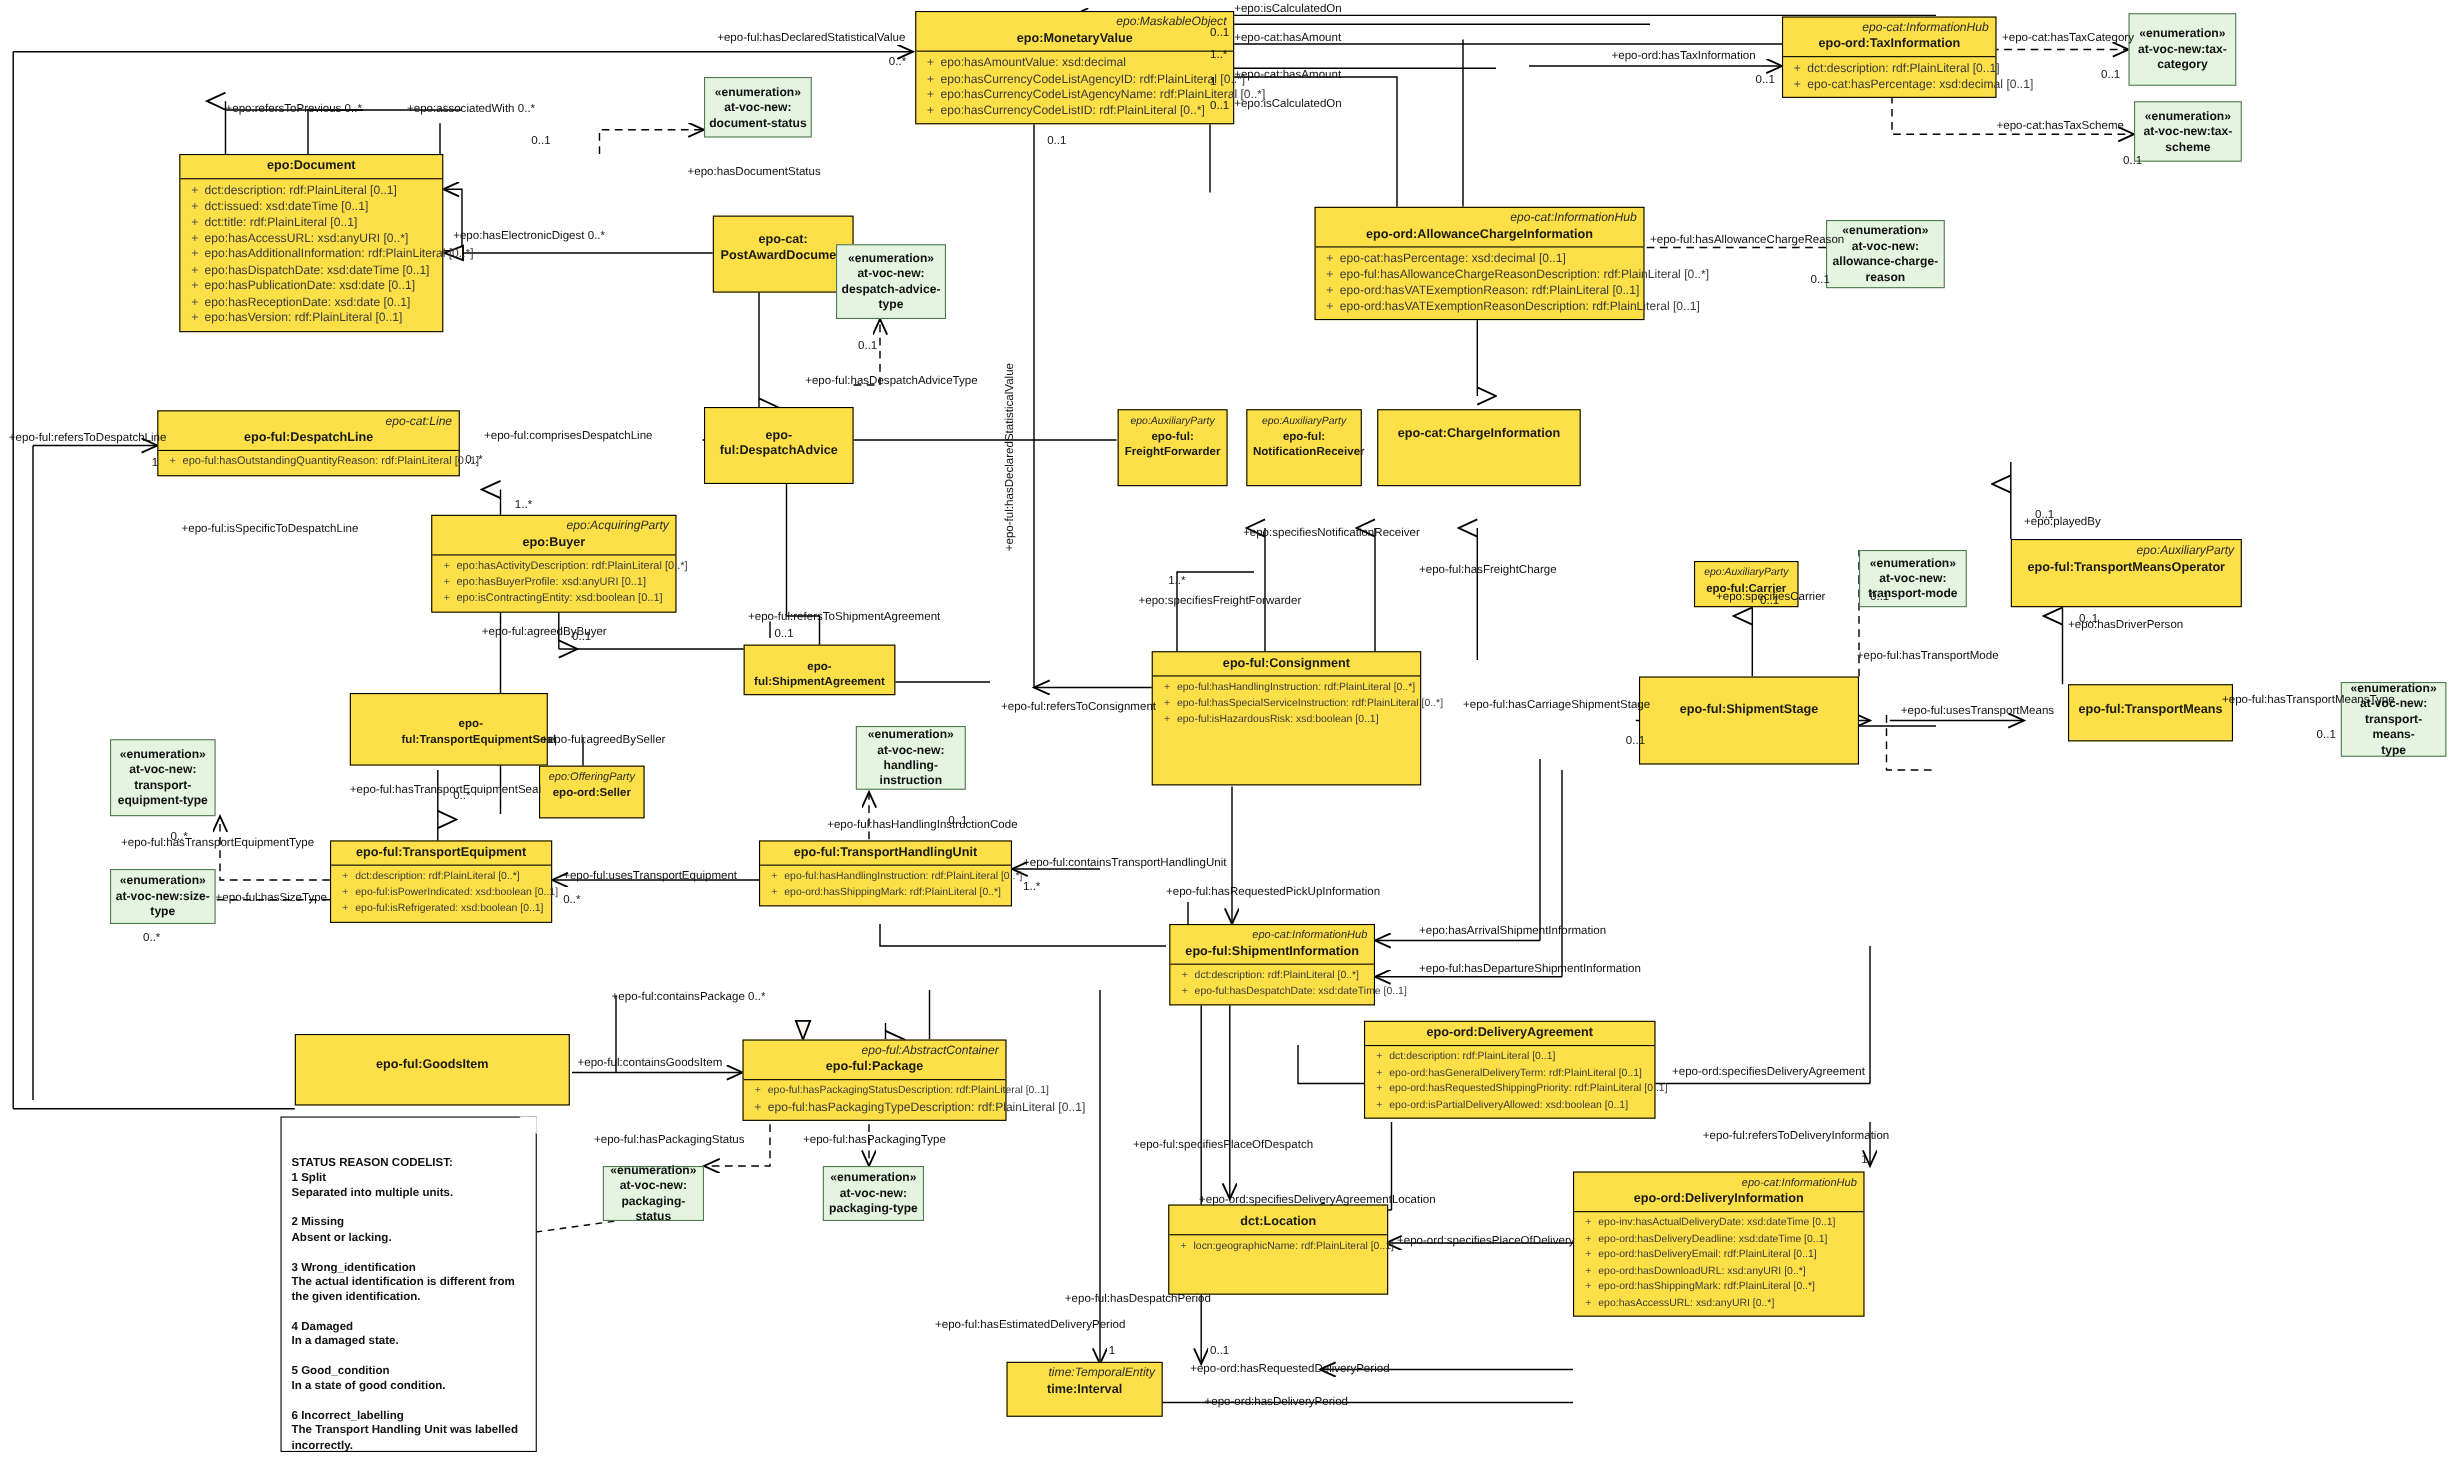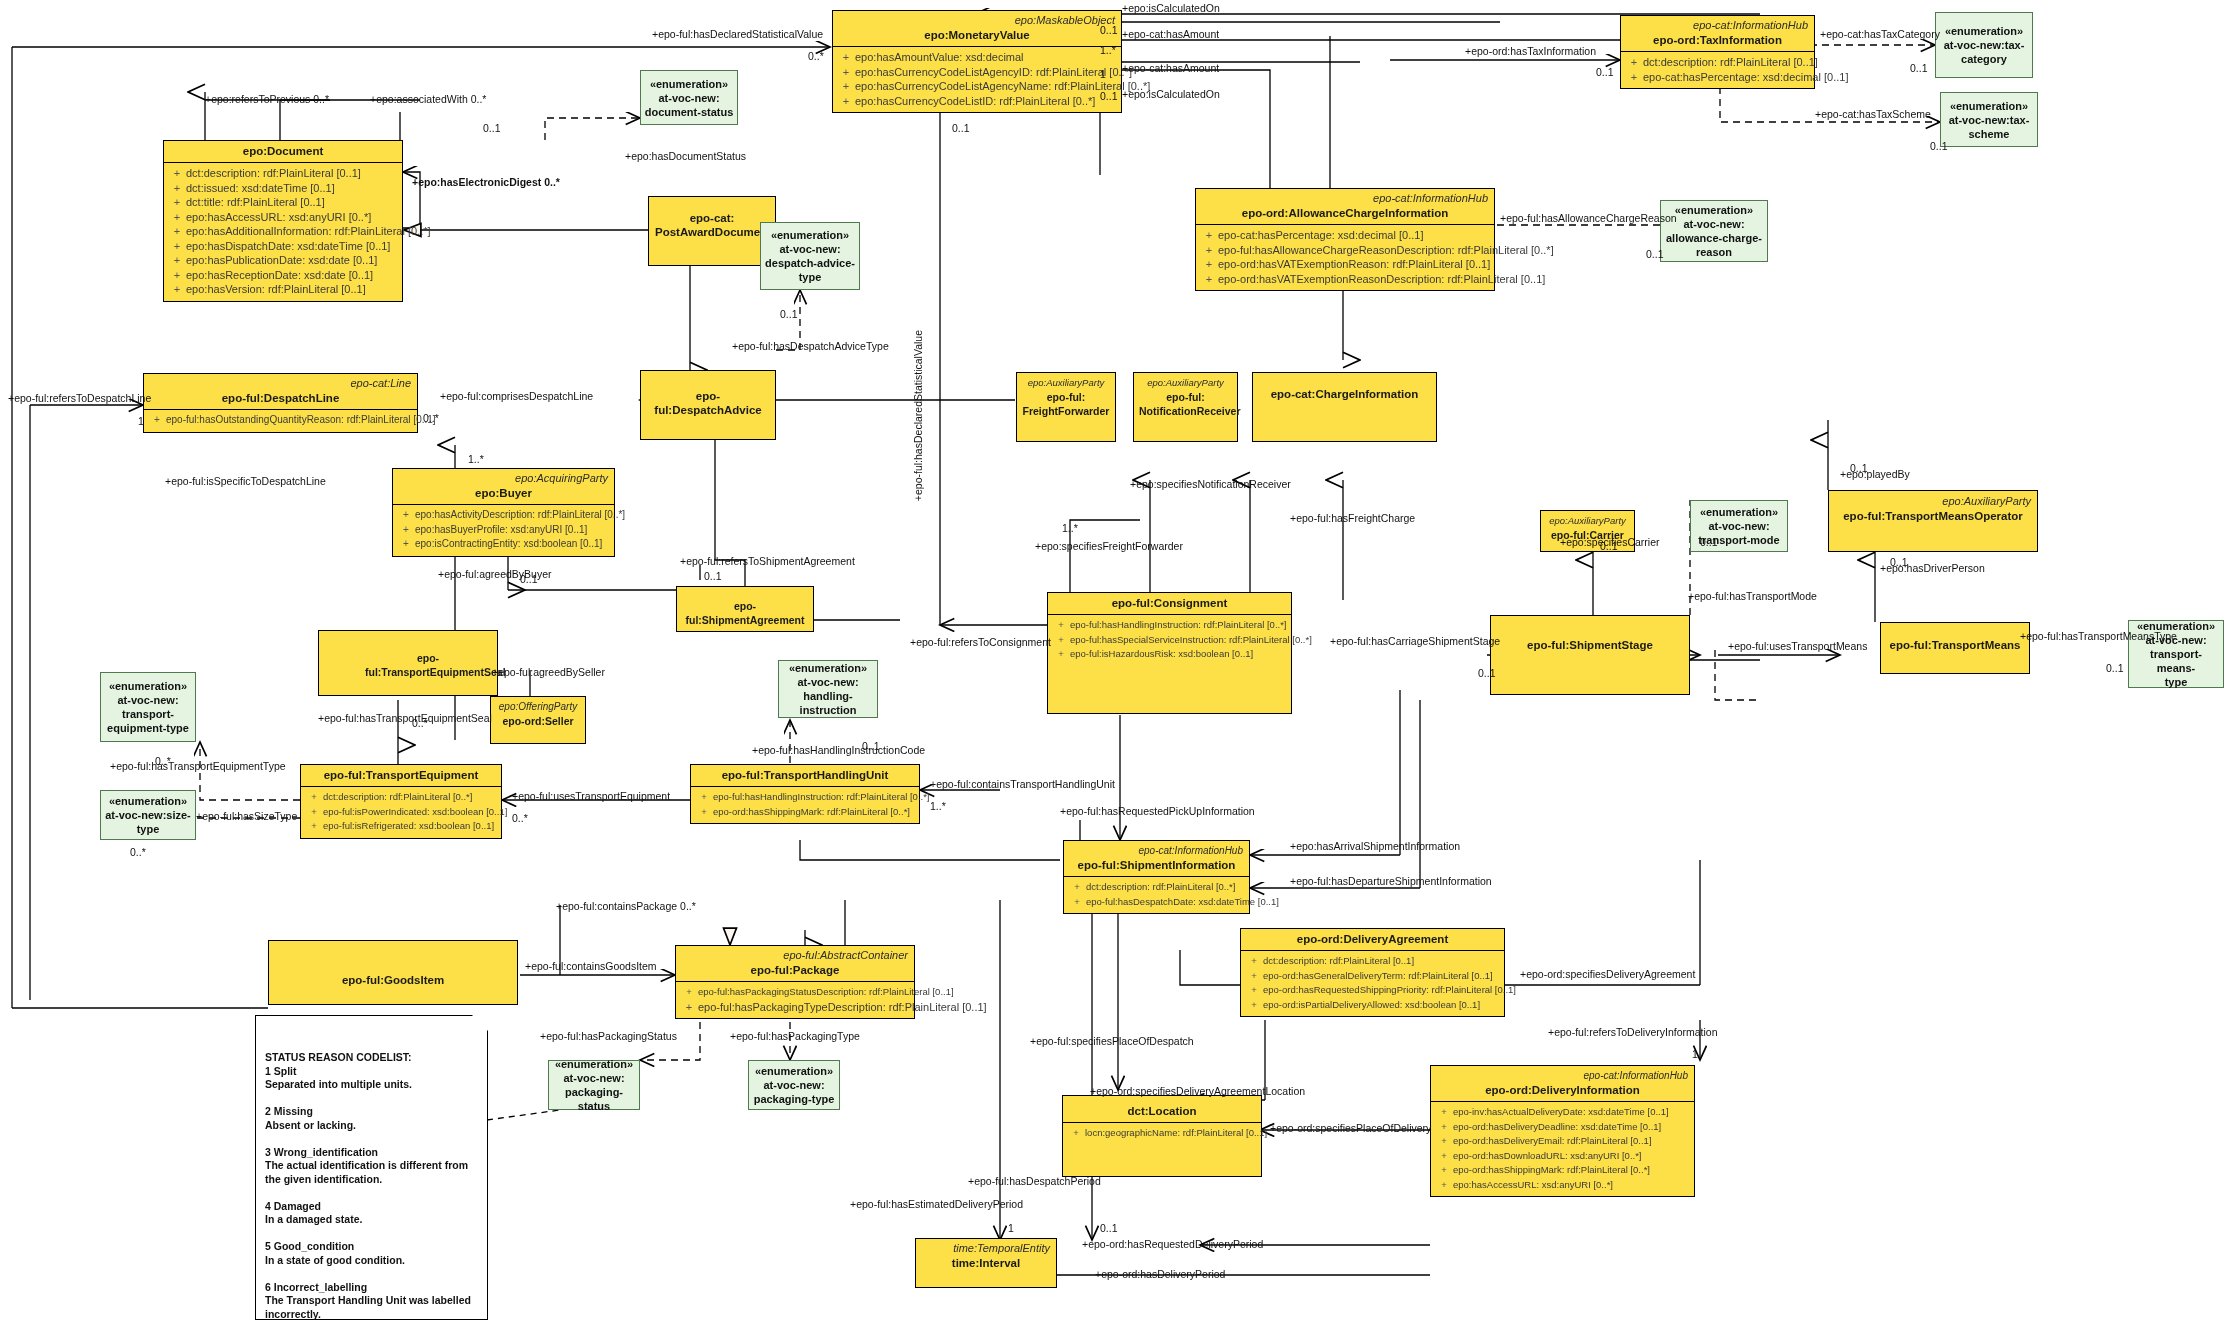--- a/index.html
+++ b/index.html
@@ -468,21 +468,21 @@
   </div>
 
 
   <div class="uml" style="left:1880px; top:622px; width:150px; height:52px;">
     <div class="hdr" style="padding-top:15px;">
       <span class="cname">epo-ful:TransportMeans</span>
     </div>
   </div>
 
   <div class="uml" style="left:268px; top:940px; width:250px; height:65px;">
-    <div class="hdr" style="padding-top:32px;">
+    <div class="hdr" style="padding-top:20px;">
       <span class="cname">epo-ful:GoodsItem</span>
     </div>
   </div>
 
   <div class="uml" style="left:675px; top:945px; width:240px;">
     <div class="hdr">
       <span class="stereo">epo-ful:AbstractContainer</span>
       <span class="cname">epo-ful:Package</span>
     </div>
     <div class="attrs">
@@ -673,21 +673,21 @@
   <span class="elabel" style="left:1122px; top:2px;">+epo:isCalculatedOn</span>
   <span class="elabel" style="left:1122px; top:28px;">+epo-cat:hasAmount</span>
   <span class="elabel" style="left:1122px; top:62px;">+epo-cat:hasAmount</span>
   <span class="elabel" style="left:1122px; top:88px;">+epo:isCalculatedOn</span>
   <span class="elabel" style="left:1465px; top:45px;">+epo-ord:hasTaxInformation</span>
   <span class="elabel" style="left:1820px; top:28px;">+epo-cat:hasTaxCategory</span>
   <span class="elabel" style="left:1815px; top:108px;">+epo-cat:hasTaxScheme</span>
   <span class="elabel" style="left:1500px; top:212px;">+epo-ful:hasAllowanceChargeReason</span>
   <span class="elabel" style="left:205px; top:93px;">+epo:refersToPrevious 0..*</span>
   <span class="elabel" style="left:370px; top:93px;">+epo:associatedWith 0..*</span>
-  <span class="elabel" style="left:412px; top:176px;font-weight:bold;">+epo:hasElectronicDigest 0..*</span>
+  <span class="elabel" style="left:412px; top:208px;">+epo:hasElectronicDigest 0..*</span>
   <span class="elabel" style="left:625px; top:150px;">+epo:hasDocumentStatus</span>
   <span class="elabel" style="left:732px; top:340px;">+epo-ful:hasDespatchAdviceType</span>
   <span class="elabel" style="left:912px; top:330px; writing-mode:vertical-rl; text-orientation:mixed; transform:rotate(180deg); transform-origin:center;">+epo-ful:hasDeclaredStatisticalValue</span>
   <span class="elabel" style="left:8px; top:392px;">+epo-ful:refersToDespatchLine</span>
   <span class="elabel" style="left:440px; top:390px;">+epo-ful:comprisesDespatchLine</span>
   <span class="elabel" style="left:165px; top:475px;">+epo-ful:isSpecificToDespatchLine</span>
   <span class="elabel" style="left:438px; top:568px;">+epo-ful:agreedByBuyer</span>
   <span class="elabel" style="left:680px; top:555px;">+epo-ful:refersToShipmentAgreement</span>
   <span class="elabel" style="left:492px; top:666px;">+epo-ful:agreedBySeller</span>
   <span class="elabel" style="left:318px; top:712px;">+epo-ful:hasTransportEquipmentSeal</span>

